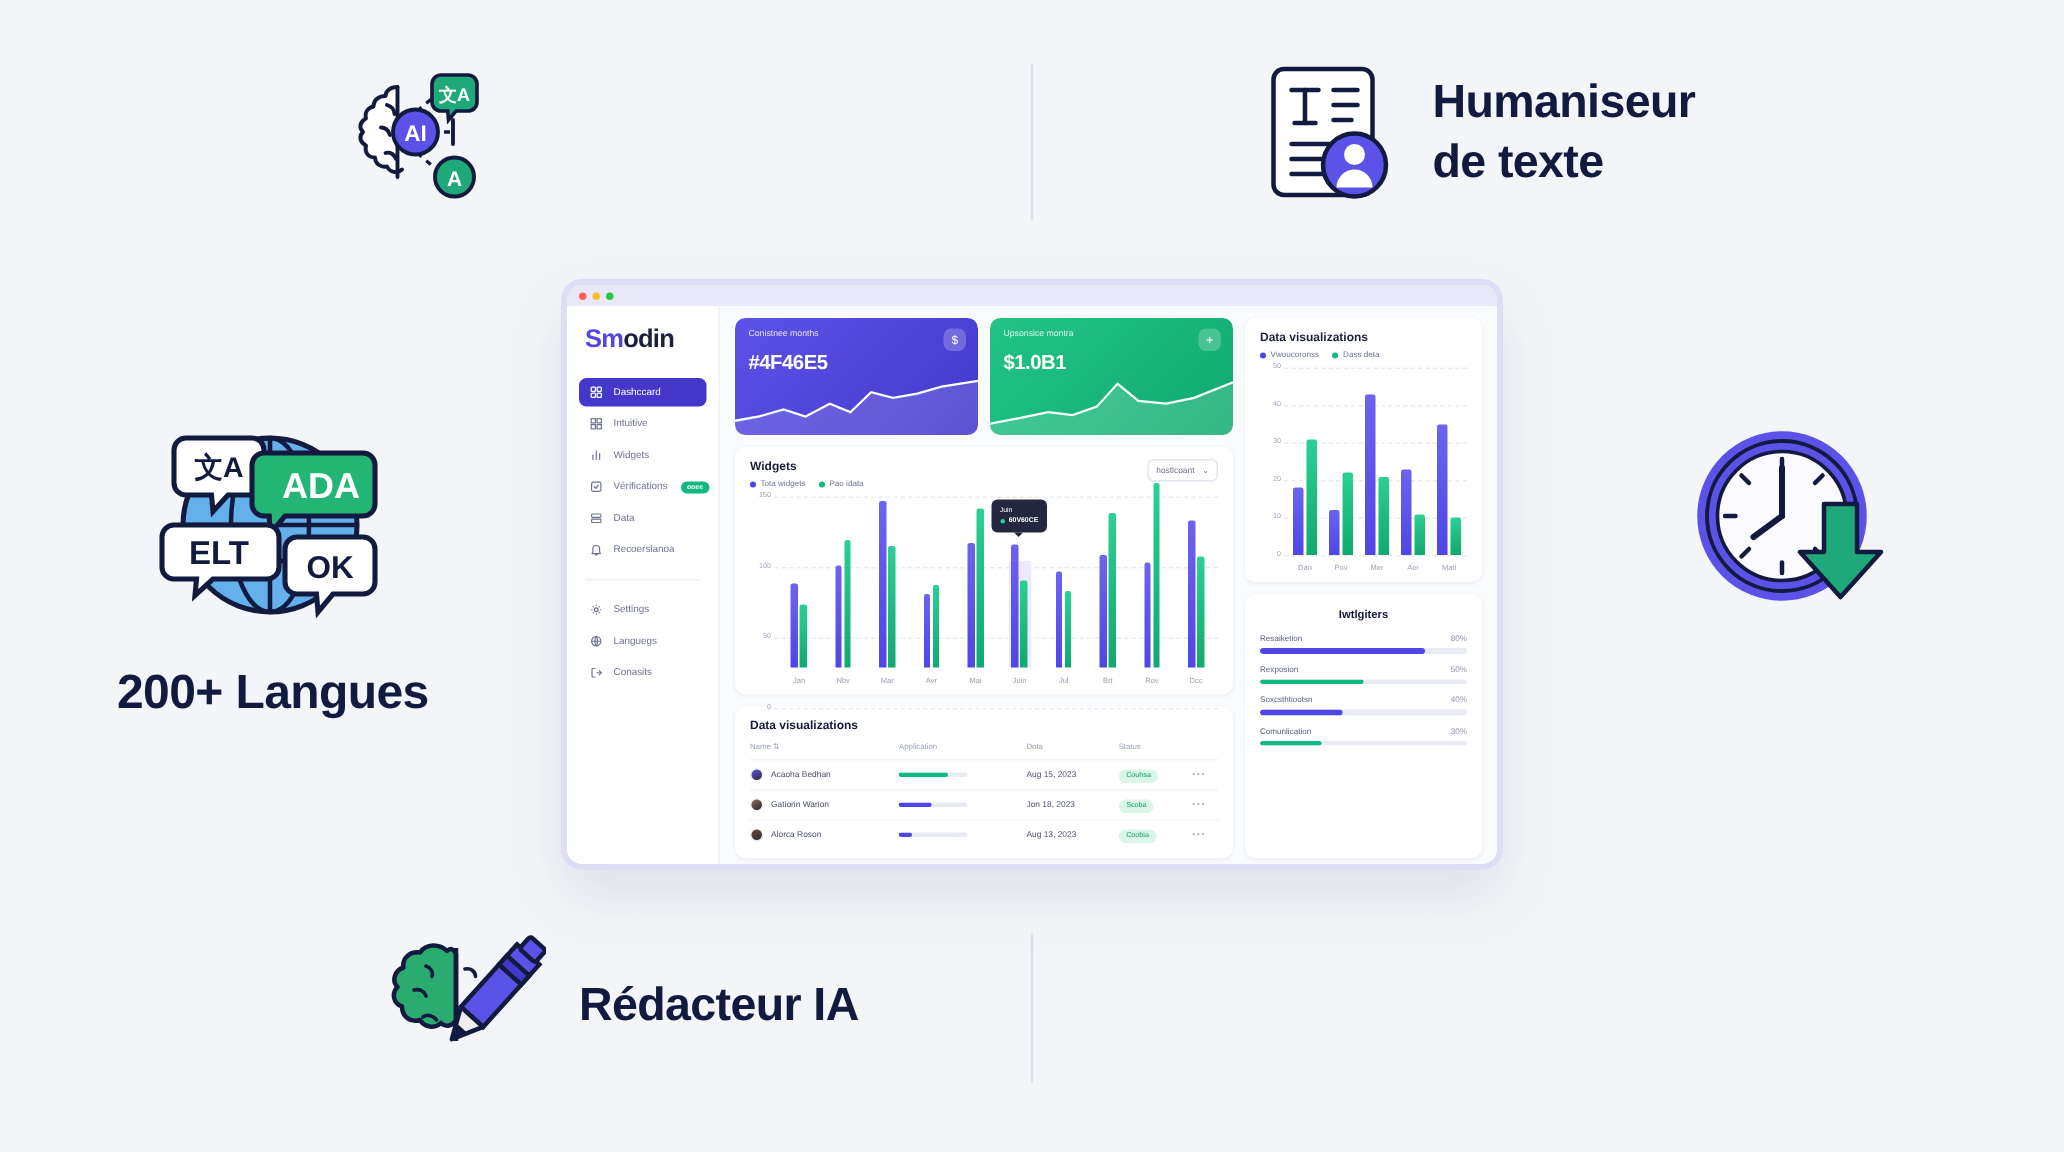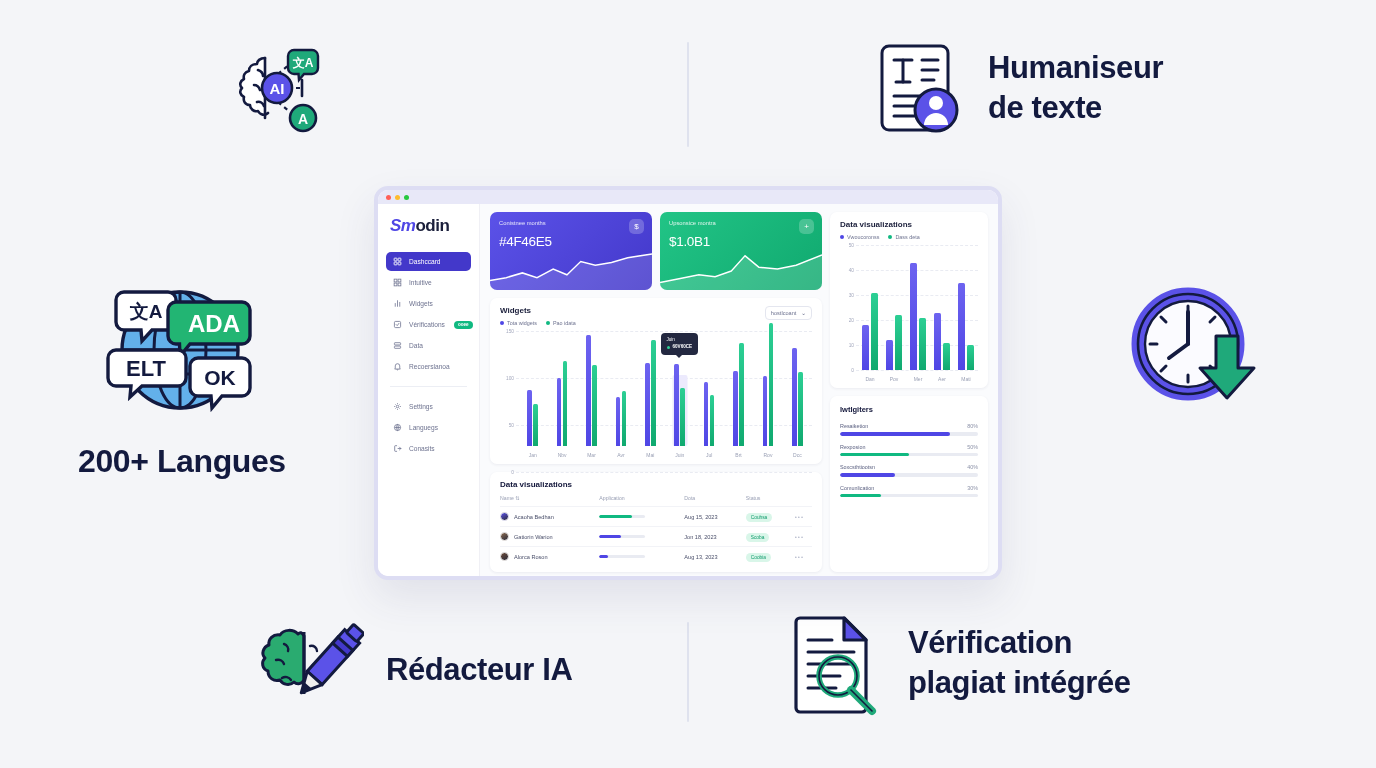--- a/index.html
+++ b/index.html
@@ -14,21 +14,21 @@
 
   
   .feature { position:absolute; display:flex; align-items:center; gap:22px; }
   .feature-text {
     font-size:31px; font-weight:bold; line-height:1.28;
     letter-spacing:-0.4px; color:#131a3f; white-space:pre-line;
   }
   .feature-icon { flex:0 0 auto; display:block; }
 
   #f-detector { left:232px; top:40px; }
-  #f-humaniser { left:876px; top:40px; }
+  #f-humaniser { left:843px; top:40px; }
   #f-langues   { left:78px;  top:282px; flex-direction:column; gap:14px; align-items:center; }
   #f-gain      { left:1128px; top:282px; flex-direction:column; gap:12px; align-items:center; }
   #f-redacteur { left:258px; top:620px;text-align:center; }
   #f-verif     { left:790px; top:610px; }
 
   #f-langues .feature-text, #f-gain .feature-text { font-size:32px; text-align:center; }
 
   .divider { position:absolute; width:2px; background:#dfe2ee; border-radius:2px; }
   #div-top { left:687px; top:42px; height:105px; }
   #div-bottom { left:687px; top:622px; height:100px; }
@@ -47,21 +47,21 @@
     padding-left:8px; gap:4px;
   }
   .dot { width:5px; height:5px; border-radius:50%; }
   .dot.r { background:#ff5f57; } .dot.y { background:#febc2e; } .dot.g { background:#28c840; }
 
   .appbody { display:flex; height:376px; }
 
   
   .sidebar { width:102px; background:#fff; padding:8px 0 0 0; border-right:1px solid #f0f0f5;}
   .brand { font-size:17px; font-weight:bold; padding:4px 0 16px 12px; letter-spacing:-0.5px; }
-  .brand .s1 { color:#4f46e5;font-style:italic; } .brand .s2 { color:#1b1f3b; }
+  .brand .s1 { color:#4f46e5; } .brand .s2 { color:#1b1f3b; }
   .navitem {
     display:flex; align-items:center; gap:7px;
     margin:0 8px 2px 8px; padding:5px 7px; border-radius:5px;
     font-size:6.6px; color:#6e7390; white-space:nowrap;
   }
   .navitem.active { background:#4338ca; color:#fff; }
   .navicon { width:9px; height:9px; flex:0 0 auto; display:block; }
   .badge-new {
     background:#10b981; color:#fff; font-size:4.6px; font-weight:bold;
     padding:1.5px 4px; border-radius:6px; margin-left:2px;
@@ -104,21 +104,21 @@
 
   
   .stats-row { display:flex; gap:8px; }
   .stat {
     flex:1; border-radius:7px; padding:8px 9px 0 9px; height:78px;
     position:relative; overflow:hidden; color:#fff;
   }
   .stat.purple { background:linear-gradient(135deg,#5b52e8,#4338ca); }
   .stat.green  { background:linear-gradient(135deg,#22c486,#10a96f); }
   .stat-label { font-size:5.8px; opacity:.86; }
-  .stat-value { font-size:13.5px; font-weight:normal; margin-top:8px; letter-spacing:-0.3px;}
+  .stat-value { font-size:13.5px; font-weight:bold; margin-top:8px; letter-spacing:-0.3px;}
   .stat-btn {
     position:absolute; right:8px; top:7px; width:15px; height:15px;
     border-radius:5px; background:rgba(255,255,255,.22);
     display:flex; align-items:center; justify-content:center;
     font-size:8px; color:#fff;
   }
   .spark { position:absolute; left:0; bottom:0; width:100%; height:38px; }
 
   
   .chart-card { padding:8px 10px 6px 10px; flex:1; display:flex; flex-direction:column;}
@@ -163,21 +163,21 @@
   td { font-size:5.6px; color:#4a4f6a; padding:5px 0; border-top:1px solid #f2f3f7; vertical-align:middle;}
   .cell-name { display:flex; align-items:center; gap:5px; }
   .tavatar { width:9px; height:9px; border-radius:50%; flex:0 0 auto; border:1px solid #eee; }
   .prog { width:46px; height:3px; border-radius:2px; background:#e9ebf2; overflow:hidden; }
   .prog > i { display:block; height:100%; border-radius:2px; }
   .pill { font-size:4.8px; padding:2px 5px; border-radius:7px; background:#d9f6e9; color:#0f9b6c; }
   .dots { color:#b6bbcd; letter-spacing:1px; font-size:6px; }
 
   
   .prog-card { padding:9px 10px; flex:1; }
-  .prog-title { font-size:7.5px; font-weight:bold; margin-bottom:9px; }
+  .prog-title { font-size:7.5px; font-weight:bold; margin-bottom:9px;text-align:center; }
   .prow { margin-bottom:8px; }
   .prow-head { display:flex; font-size:5.4px; color:#5b6080; margin-bottom:3px; }
   .prow-head .pct { margin-left:auto; color:#7b melhor; }
   .prow-head .pct { margin-left:auto; color:#8c92a8; }
   .pbar { height:3.5px; border-radius:2px; background:#e9ebf2; overflow:hidden; }
   .pbar > i { display:block; height:100%; border-radius:2px; }
 </style>
 </head>
 <body>
 
@@ -285,39 +285,20 @@
         <rect x="52" y="4" width="20" height="56" fill="#5b52e8" stroke="#131a3f" stroke-width="3"></rect>
         <rect x="55" y="-6" width="14" height="11" rx="2" fill="#5b52e8" stroke="#131a3f" stroke-width="3"></rect>
         <rect x="52" y="14" width="20" height="8" fill="#4338ca" stroke="#131a3f" stroke-width="3"></rect>
         <path d="M52 60h20l-10 20z" fill="#efefef" stroke="#131a3f" stroke-width="3" stroke-linejoin="round"></path>
         <path d="M58 70h8l-4 10z" fill="#131a3f"></path>
       </g>
     </svg>
     <div class="feature-text">Rédacteur IA</div>
   </div>
 
-  <div class="feature" id="f-verif">
-    <svg class="feature-icon" width="96" height="106" viewBox="0 0 96 106">
-      <path d="M10 8h44l22 22v68a4 4 0 0 1-4 4H10a4 4 0 0 1-4-4V12a4 4 0 0 1 4-4z" fill="#fff" stroke="#131a3f" stroke-width="3.2" stroke-linejoin="round"></path>
-      <path d="M54 8l22 22H54z" fill="#5b52e8" stroke="#131a3f" stroke-width="3.2" stroke-linejoin="round"></path>
-      <g stroke="#131a3f" stroke-width="3" stroke-linecap="round">
-        <line x1="18" y1="30" x2="42" y2="30"></line>
-        <line x1="18" y1="42" x2="64" y2="42"></line>
-        <line x1="18" y1="54" x2="64" y2="54"></line>
-        <line x1="18" y1="66" x2="50" y2="66"></line>
-        <line x1="18" y1="78" x2="46" y2="78"></line>
-      </g>
-      <circle cx="48" cy="66" r="19" fill="none" stroke="#1fa97a" stroke-width="5.5"></circle>
-      <circle cx="48" cy="66" r="19" fill="none" stroke="#131a3f" stroke-width="1.6"></circle>
-      <line x1="61" y1="80" x2="82" y2="101" stroke="#1fa97a" stroke-width="8" stroke-linecap="round"></line>
-      <line x1="61" y1="80" x2="82" y2="101" stroke="#131a3f" stroke-width="1.6" stroke-linecap="round"></line>
-    </svg>
-    <div class="feature-text">Vérification
-plagiat intégrée</div>
-  </div>
 
   <div class="divider" id="div-top"></div>
   <div class="divider" id="div-bottom"></div>
 
   <div class="mockup">
 
     <div class="titlebar">
       <span class="dot r"></span>
       <span class="dot y"></span>
       <span class="dot g"></span>

